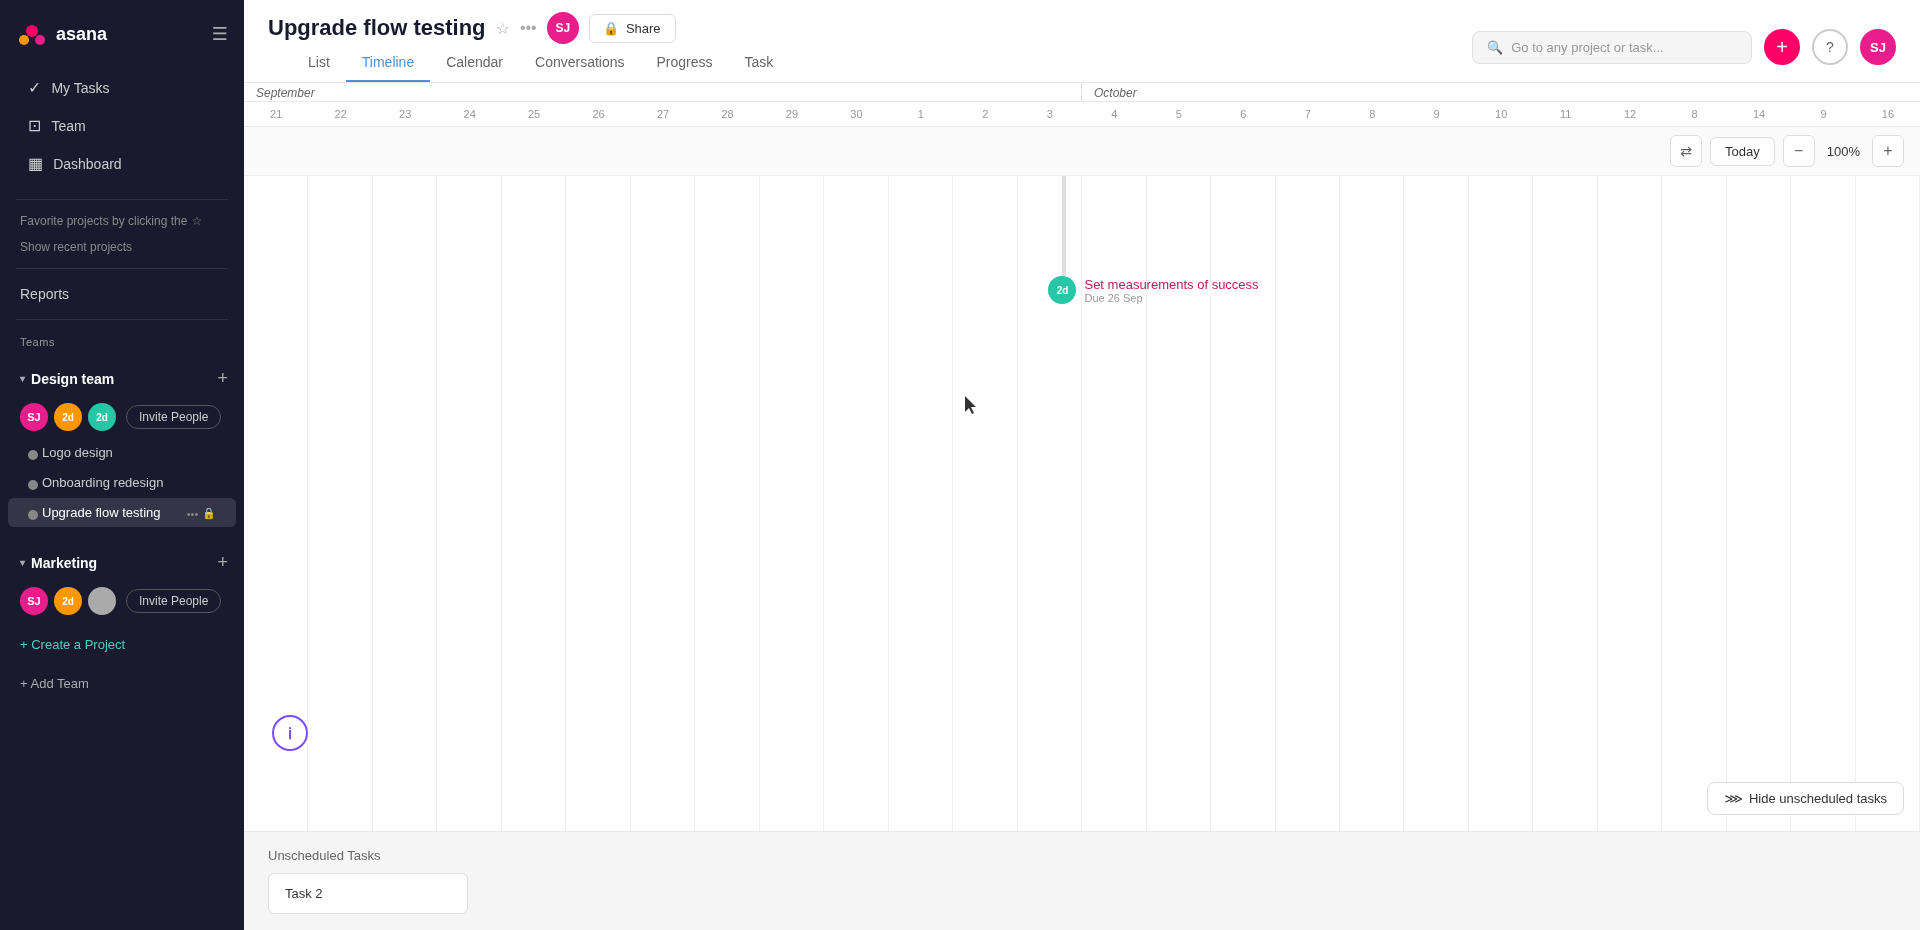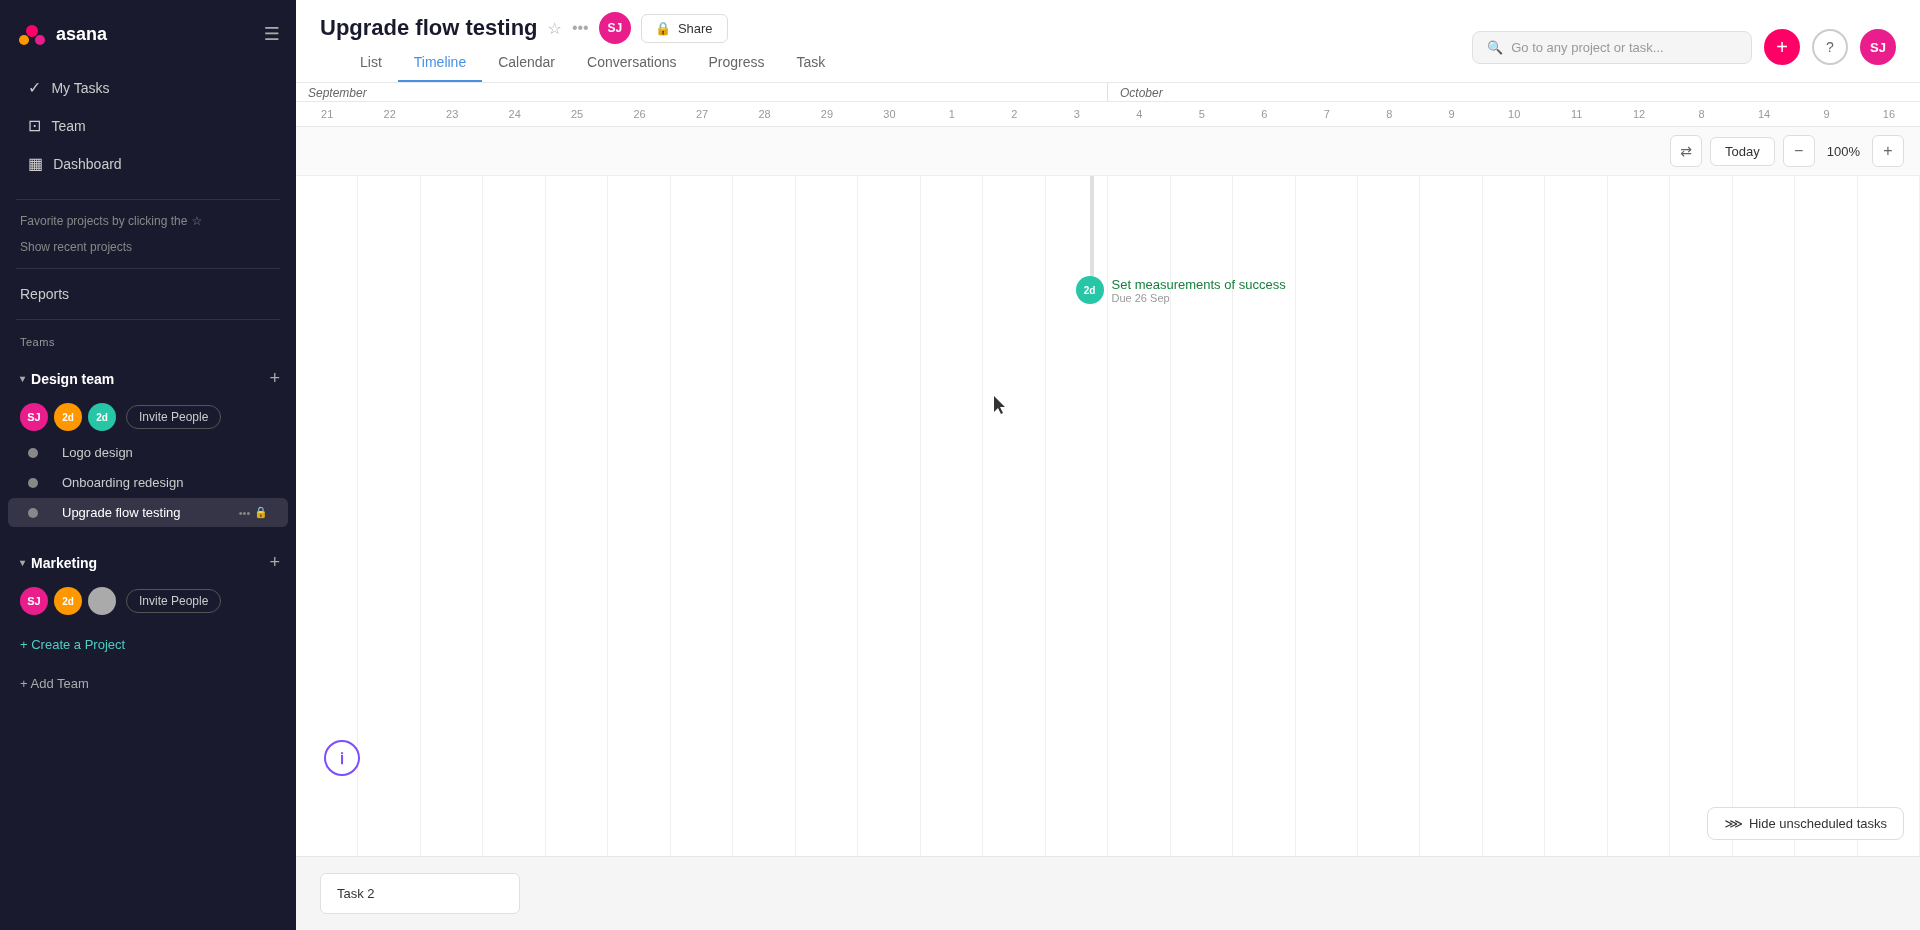--- a/index.html
+++ b/index.html
@@ -1,20 +1,20 @@
 <!DOCTYPE html>
 <html><head>
   <meta charset="utf-8">
   <style>
     * { box-sizing: border-box; margin: 0; padding: 0; }
     body { font-family: -apple-system, BlinkMacSystemFont, 'Segoe UI', sans-serif; background: #f5f5f5; display: flex; height: 930px; overflow: hidden; }
 
     
     #sidebar {
-      width: 296px;
+      width: 244px;
       background: #1a1a2e;
       color: #fff;
       display: flex;
       flex-direction: column;
       height: 930px;
       overflow-y: auto;
       flex-shrink: 0;
     }
     #sidebar::-webkit-scrollbar { width: 4px; }
     #sidebar::-webkit-scrollbar-thumb { background: #444; }
@@ -144,22 +144,22 @@
       border-radius: 20px;
       color: #ccc;
       font-size: 12px;
       padding: 4px 12px;
       cursor: pointer;
       margin-left: 4px;
     }
 
     .project-item {
       display: flex;
-      align-items: center;
-      gap: 24px;
+      align-items: flex-end;
+      gap: 4px;
       padding: 7px 20px;
       color: #ccc;
       font-size: 13px;
       cursor: pointer;
       border-radius: 6px;
       margin: 1px 8px;
     }
     .project-item.active { background: rgba(255,255,255,0.12); color: #fff; }
     .project-dot {
       width: 10px;
@@ -457,21 +457,21 @@
       display: flex;
       align-items: center;
       justify-content: center;
       font-size: 10px;
       font-weight: 700;
       color: #fff;
     }
     .task-info { }
     .task-name {
       font-size: 13px;
-      color: #15803d;
+      color: #be185d;
       font-weight: 500;
     }
     .task-due {
       font-size: 11px;
       color: #999;
     }
 
     .info-circle {
       position: absolute;
       width: 36px;
@@ -768,16 +768,17 @@
       </div>
 
       <div style="position:absolute; top:220px; left:43%; pointer-events:none;">
         <svg width="16" height="20" viewBox="0 0 16 20" fill="none">
           <path d="M0 0L0 16L4 12L7 18L9 17L6 11L11 11Z" fill="#333"></path>
         </svg>
       </div>
     </div>
 
     <div class="unscheduled-section">
+      <div class="unscheduled-title">Unscheduled Tasks</div>
       <div class="task-card">Task 2</div>
     </div>
   </div>
 </div>
 
 </body></html>

